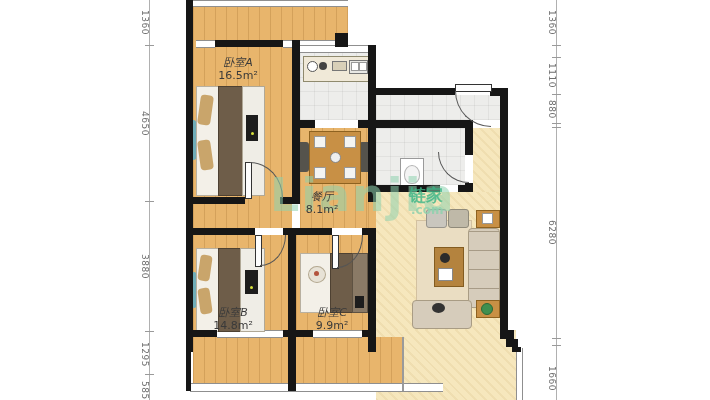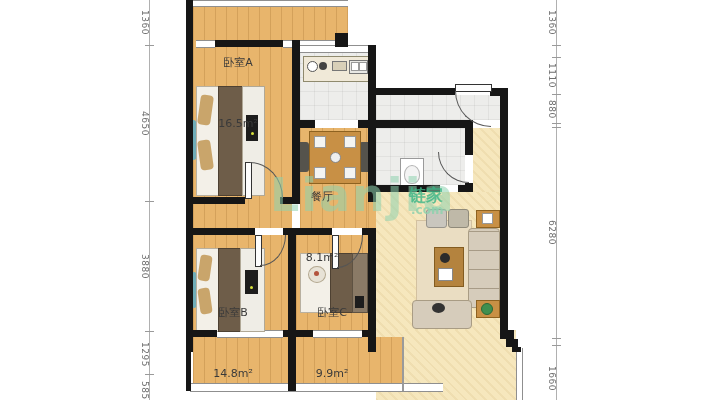--- a/index.html
+++ b/index.html
@@ -19,22 +19,22 @@
   .win{position:absolute;background:#fff;border-top:1px solid #8f8f8f;border-bottom:1px solid #8f8f8f;z-index:3;}
   .winv{position:absolute;background:#fff;border-left:1px solid #8f8f8f;border-right:1px solid #8f8f8f;z-index:3;}
   .thinline{position:absolute;background:#9a9a9a;z-index:3;}
   
   .arc{position:absolute;z-index:5;background:transparent;}
   .leaf{position:absolute;background:#fdfdfd;border:1px solid #333;z-index:5;}
   
   .fur{position:absolute;z-index:3;}
   
   .room-label{position:absolute;z-index:6;text-align:center;color:#3a3a3a;font-size:11px;line-height:1.22;}
-  .room-label .nm{display:block;}
-  .room-label .ar{display:block;margin-top:48px;}
+  .room-label .nm{display:block;font-style:italic;}
+  .room-label .ar{display:block;}
   
   .dimline{position:absolute;width:1px;background:#b0b0b0;z-index:6;}
   .tick{position:absolute;height:1px;background:#9a9a9a;z-index:6;}
   .dimlabel{position:absolute;z-index:6;color:#6e6e6e;font-size:9px;writing-mode:vertical-rl;
             text-align:center;letter-spacing:.5px;}
   
   .wm{position:absolute;z-index:5;pointer-events:none;}
   .wm-latin{font-size:46px;font-weight:bold;letter-spacing:2px;color:rgba(142,209,174,.55);}
   .wm-cjk{font-size:17px;font-weight:bold;color:rgba(59,181,134,.8);}
   .wm-com{font-size:12px;font-weight:bold;color:rgba(142,209,174,.85);}

